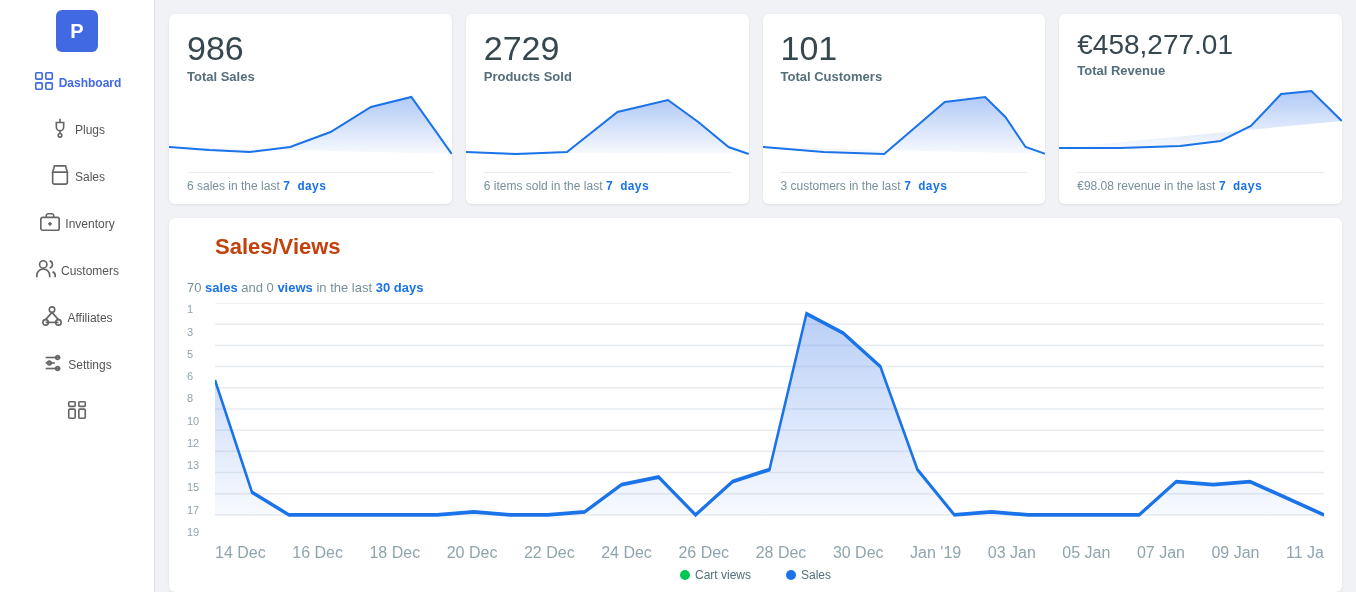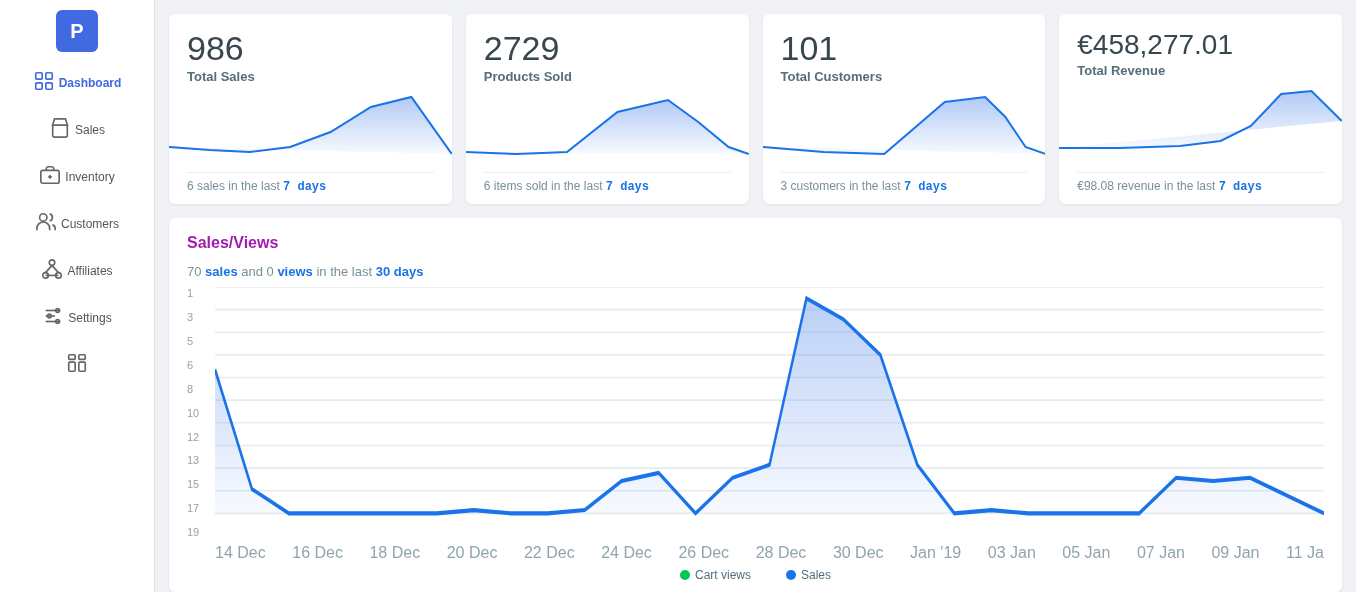--- a/index.html
+++ b/index.html
@@ -107,28 +107,29 @@
       background: #fff;
       border-radius: 6px;
       box-shadow: 0 1px 3px rgba(0,0,0,0.08);
       padding: 16px 18px 10px;
       flex: 1;
       display: flex;
       flex-direction: column;
       overflow: hidden;
     }
     .chart-title {
-      font-size: 16px;
+      font-size: 22px;
       font-weight: 600;
-      color: #a21caf;
+      color: #c2410c;
+      margin-left: 28px;
     }
     .chart-subtitle {
       font-size: 13px;
       color: #78909c;
-      margin-top: 12px;
+      margin-top: 20px;
     }
     .chart-subtitle .highlight { color: #1a73e8; font-weight: 600; }
     .chart-area {
       flex: 1;
       position: relative;
       margin-top: 8px;
     }
     .chart-legend {
       display: flex;
       justify-content: center;
@@ -170,20 +171,31 @@
   <div class="sidebar-item active">
     <span class="sidebar-icon">
       <svg width="22" height="22" viewBox="0 0 24 24" fill="none" stroke="#4169e1" stroke-width="1.8">
           <rect x="3" y="3" width="7" height="7" rx="1"></rect>
           <rect x="14" y="3" width="7" height="7" rx="1"></rect>
           <rect x="3" y="14" width="7" height="7" rx="1"></rect>
           <rect x="14" y="14" width="7" height="7" rx="1"></rect>
         </svg>
     </span>
     <span class="sidebar-label">Dashboard</span>
+  </div>
+  <div class="sidebar-item">
+    <span class="sidebar-icon">
+      <svg width="22" height="22" viewBox="0 0 24 24" fill="none" stroke="#666" stroke-width="1.8">
+          <line x1="12" y1="2" x2="12" y2="6"></line>
+          <path d="M8 6h8v5a4 4 0 0 1-8 0V6z"></path>
+          <line x1="12" y1="15" x2="12" y2="18"></line>
+          <circle cx="12" cy="20" r="2"></circle>
+        </svg>
+    </span>
+    <span class="sidebar-label">Plugs</span>
   </div>
   <div class="sidebar-item">
     <span class="sidebar-icon">
       <svg width="22" height="22" viewBox="0 0 24 24" fill="none" stroke="#666" stroke-width="1.8">
           <path d="M6 2h12l2 7H4L6 2z"></path>
           <path d="M4 9h16v11a2 2 0 0 1-2 2H6a2 2 0 0 1-2-2V9z"></path>
         </svg>
     </span>
     <span class="sidebar-label">Sales</span>
   </div>

